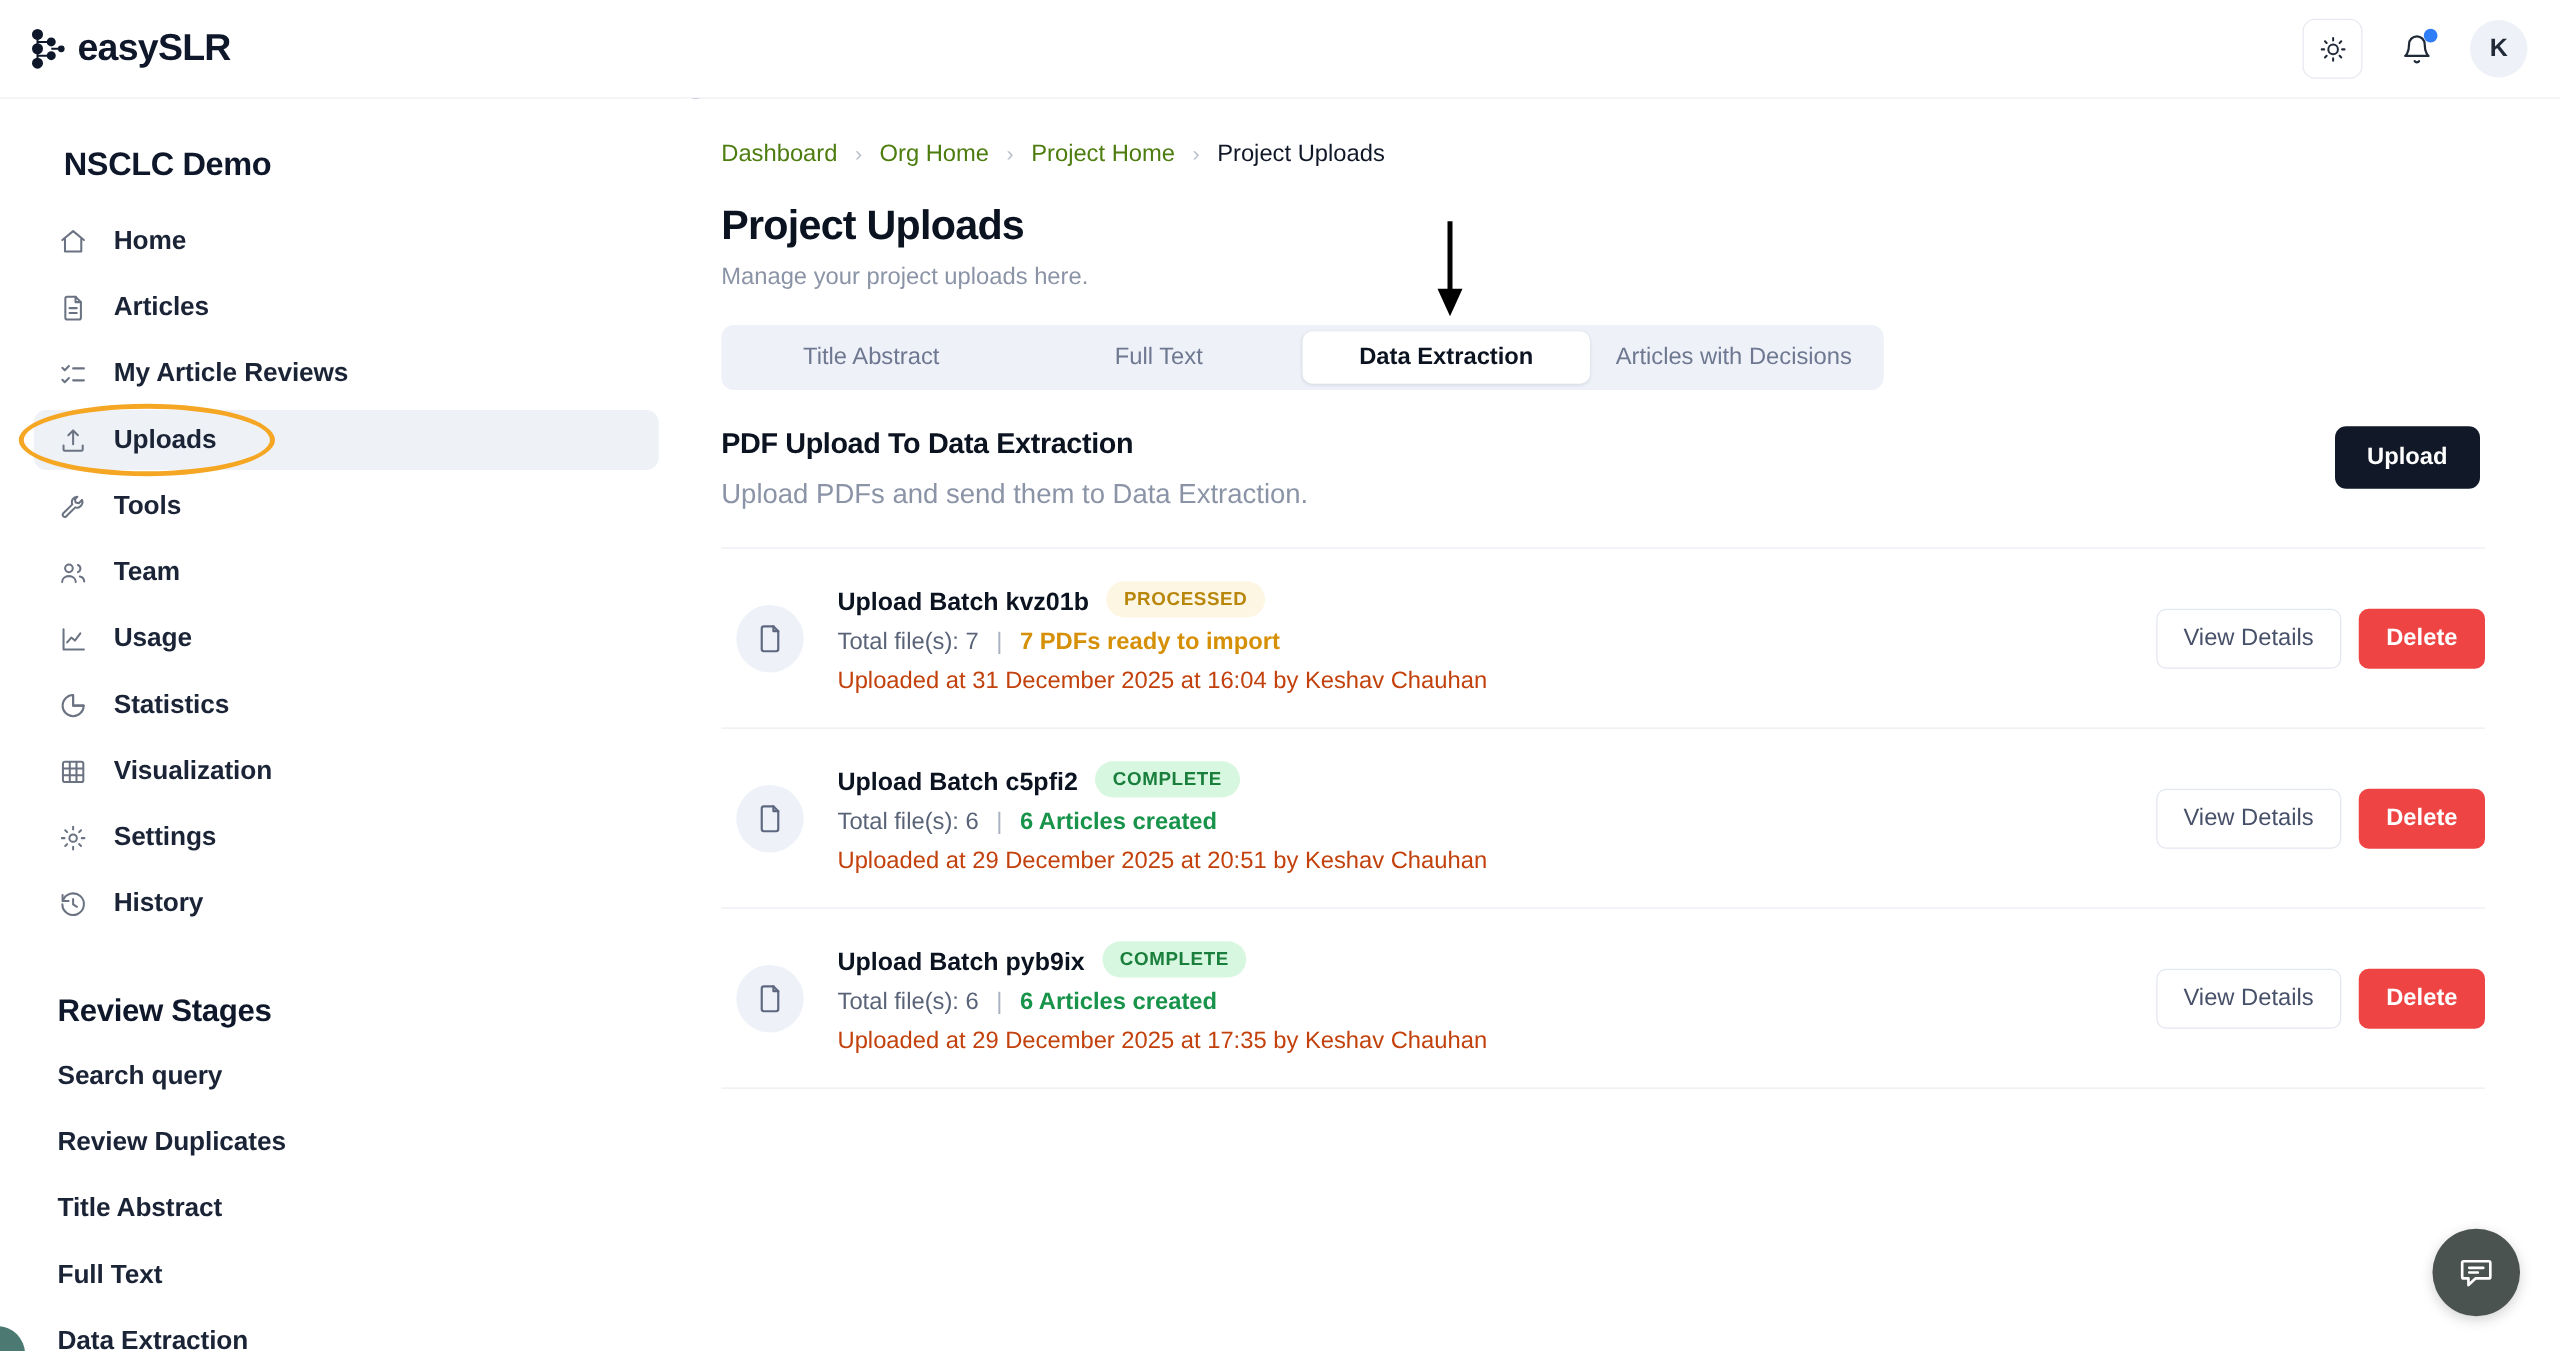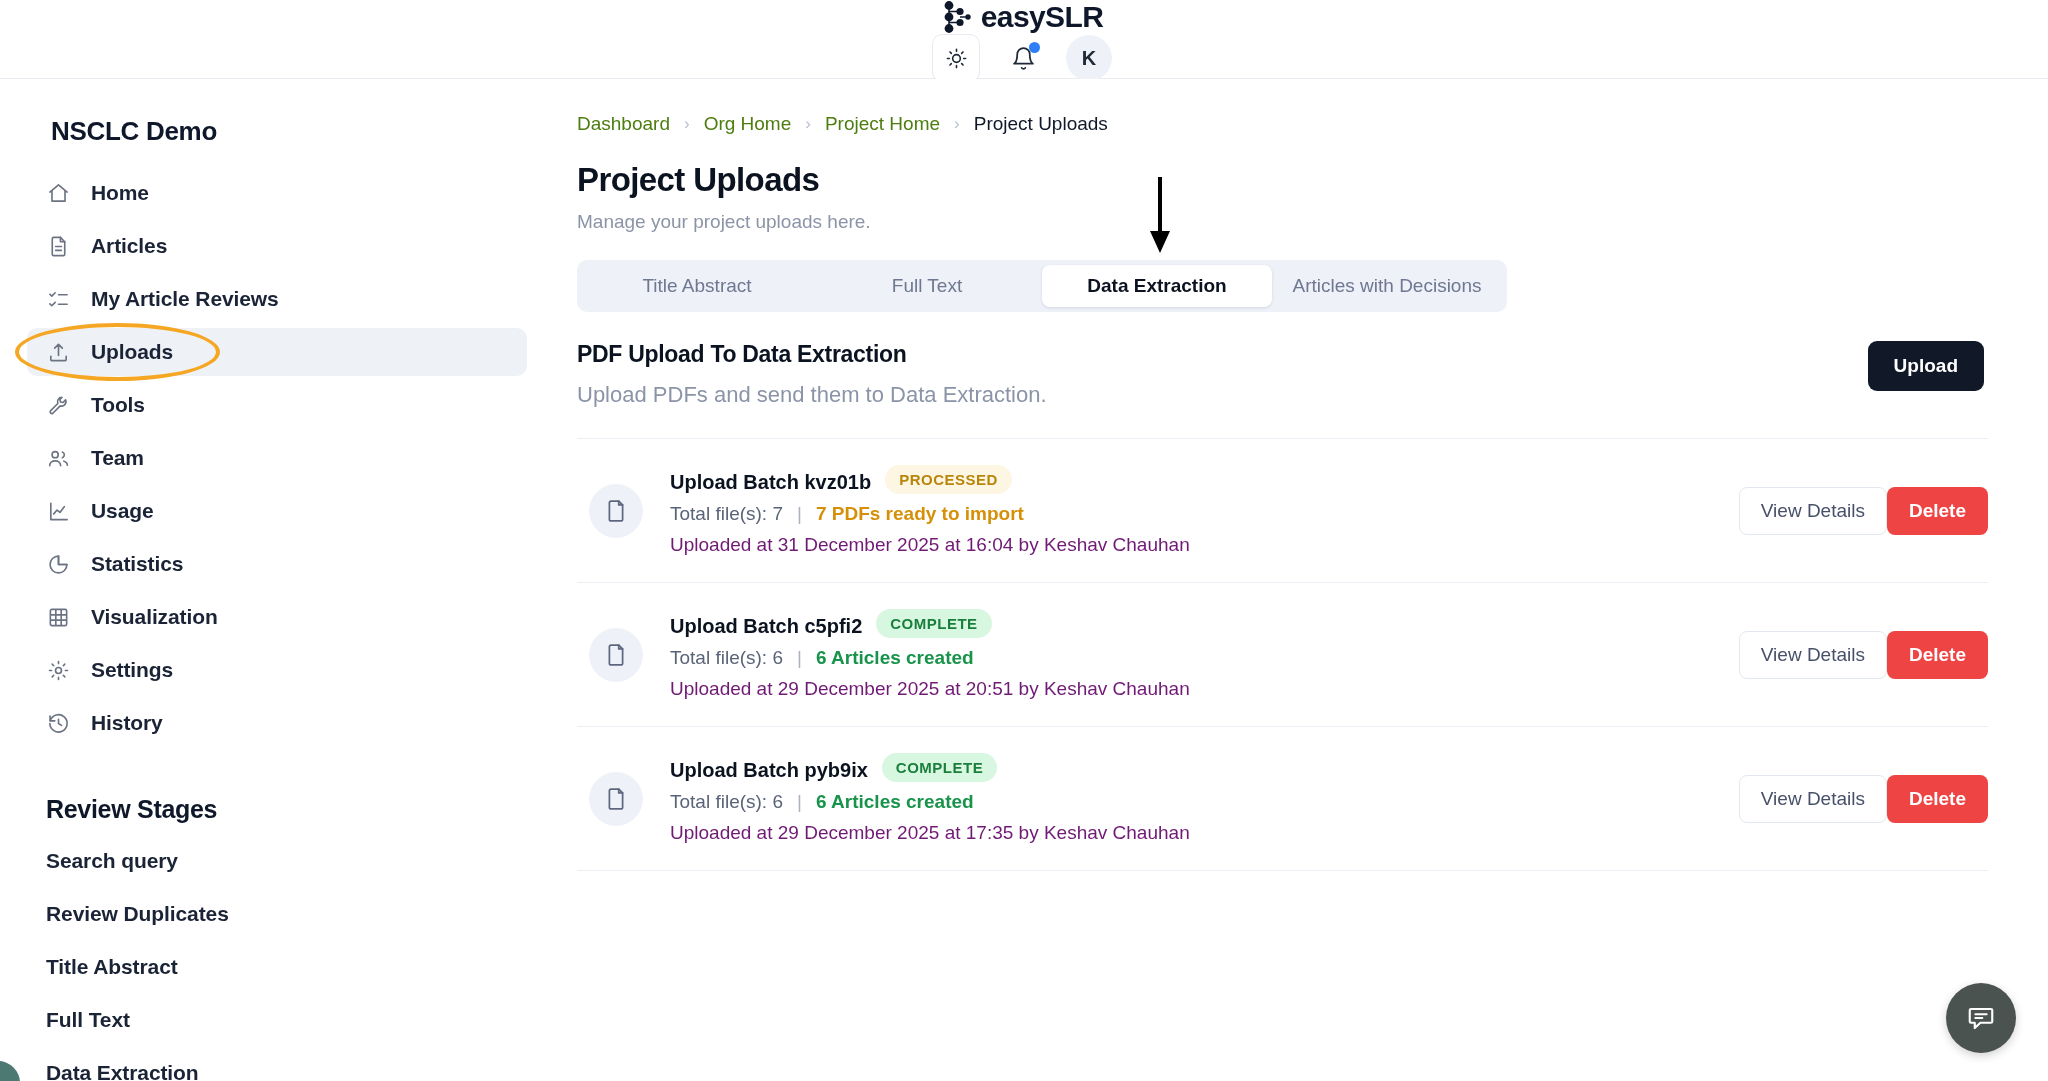--- a/index.html
+++ b/index.html
@@ -13,21 +13,20 @@
 
   
   .topbar {
     position: absolute; top: 0; left: 0;
     width: 2048px; height: 79px;
     background: #ffffff;
     border-bottom: 1px solid #e9ebf0;
     display: flex; align-items: center;
     justify-content: space-between;
     padding: 0 26px 0 22px;
-    flex-direction: column;
   }
   .brand { display: flex; align-items: center; gap: 10px; }
   .brand-mark { width: 30px; height: 34px; display:block; }
   .brand-text {
     font-size: 30px; font-weight: 700; color: #0f172a;
     letter-spacing: -0.6px;
   }
   .topbar-right { display: flex; align-items: center; gap: 26px; }
   .icon-btn {
     width: 48px; height: 48px; border: 1px solid #e6e9ef;
@@ -175,22 +174,22 @@
   }
   .badge.processed { background: #fdf6e3; color: #b8860b; }
   .badge.complete  { background: #d8f7e0; color: #1a7f3c; }
   .batch-line2 {
     margin-top: 9px; font-size: 19px; color: #5a6478;
     display: flex; align-items: center; gap: 14px;
   }
   .sep-pipe { color: #aab2c2; }
   .stat-amber { color: #d69008; font-weight: 700; }
   .stat-green { color: #17934a; font-weight: 700; }
-  .batch-line3 { margin-top: 9px; font-size: 19px; color: #701a75; }
-  .batch-actions { display: flex; align-items: center; flex: 0 0 auto; }
+  .batch-line3 { margin-top: 9px; font-size: 19px; color: #c2410c; }
+  .batch-actions { display: flex; align-items: center; gap: 14px; flex: 0 0 auto; }
   .btn-view {
     background: #ffffff; border: 1px solid #e3e7ef;
     border-radius: 8px; font-size: 19px; color: #475069;
     padding: 12px 21px; cursor: pointer;
   }
   .btn-delete {
     background: #ef4444; border: none; color: #ffffff;
     border-radius: 8px; font-size: 19px; font-weight: 700;
     padding: 13px 22px; cursor: pointer;
   }

